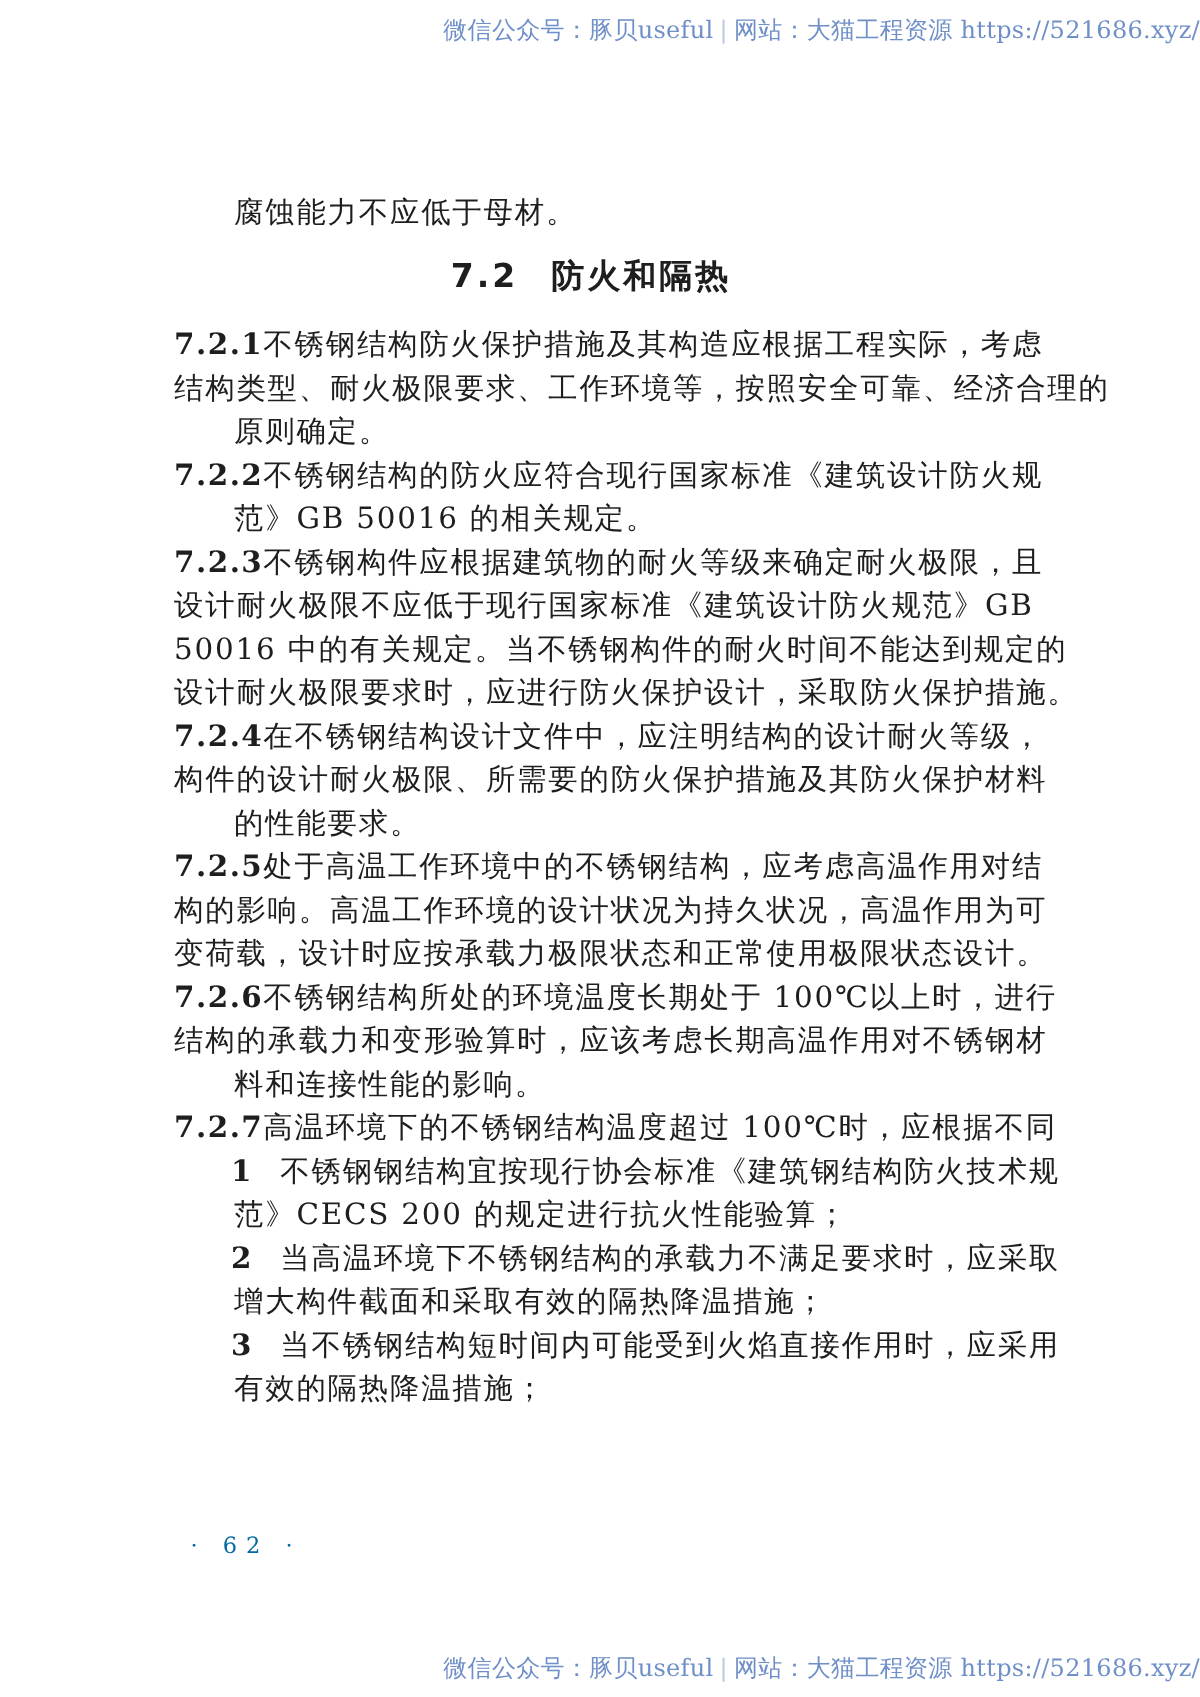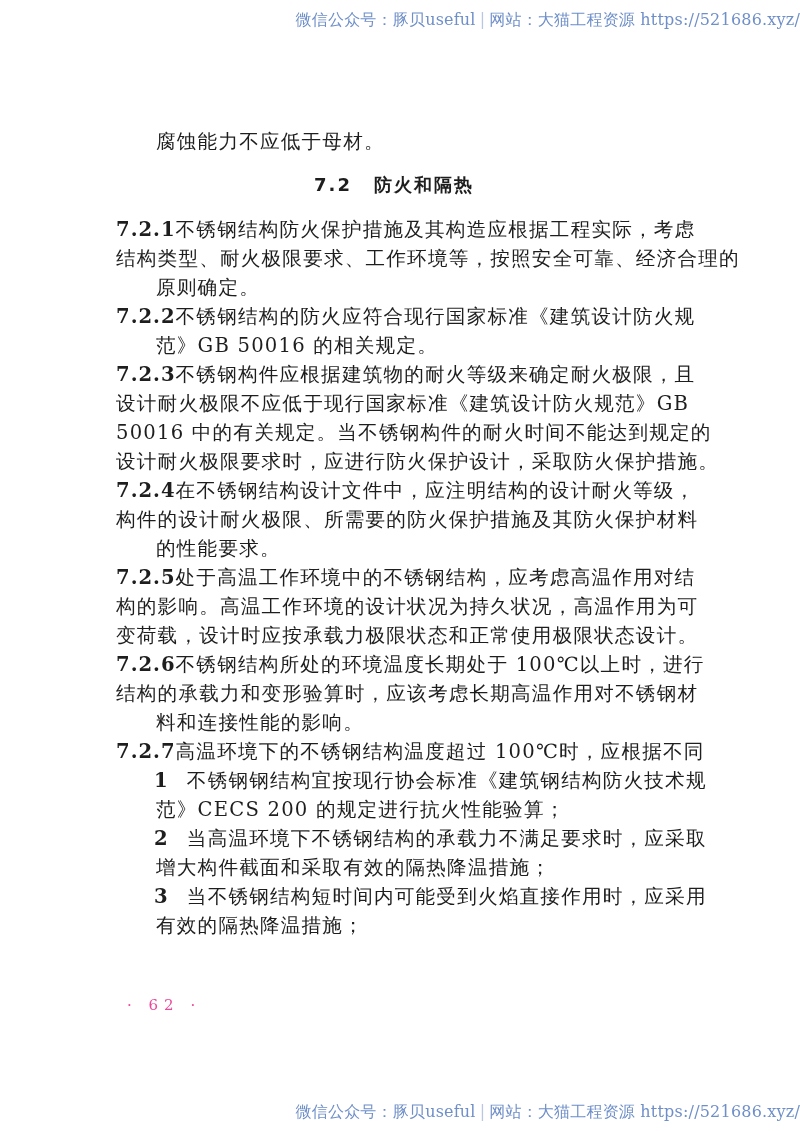--- a/index.html
+++ b/index.html
@@ -44,21 +44,21 @@
     letter-spacing: 1.2px;
     text-align: justify;
     text-align-last: justify;
   }
   .line.last { text-align-last: left; margin-left: 40px; }
   .heading {
     text-align: center;
     text-align-last: center;
     font-weight: bold;
     font-family: "DejaVu Sans", "Liberation Sans", sans-serif;
-    font-size: 18px;
+    font-size: 22px;
     height: 29px;
     line-height: 29px;
     margin-top: 14px;
     margin-bottom: 16px;
     letter-spacing: 2px;
   }
   .heading .num { margin-right: 22px; }
   .clause-num {
     font-weight: bold;
     font-family: "DejaVu Serif", "Liberation Serif", serif;
@@ -66,23 +66,23 @@
     margin-right: 0;
   }
   .item-num {
     font-weight: bold;
     margin-left: 38px;
     margin-right: 18px;
   }
   .page-number {
     position: absolute;
     left: 127px;
-    top: 996px;
+    top: 1021px;
     font-size: 15px;
-    color: #ec4899;
+    color: #0369a1;
     letter-spacing: 6px;
     font-family: "DejaVu Serif", "Liberation Serif", serif;
   }
 </style>
 </head>
 <body>
 
 <div class="watermark wm-top">
   <span>微信公众号：豚贝useful</span><span class="wm-sep">|</span><span>网站：大猫工程资源 https://521686.xyz/</span>
 </div>

